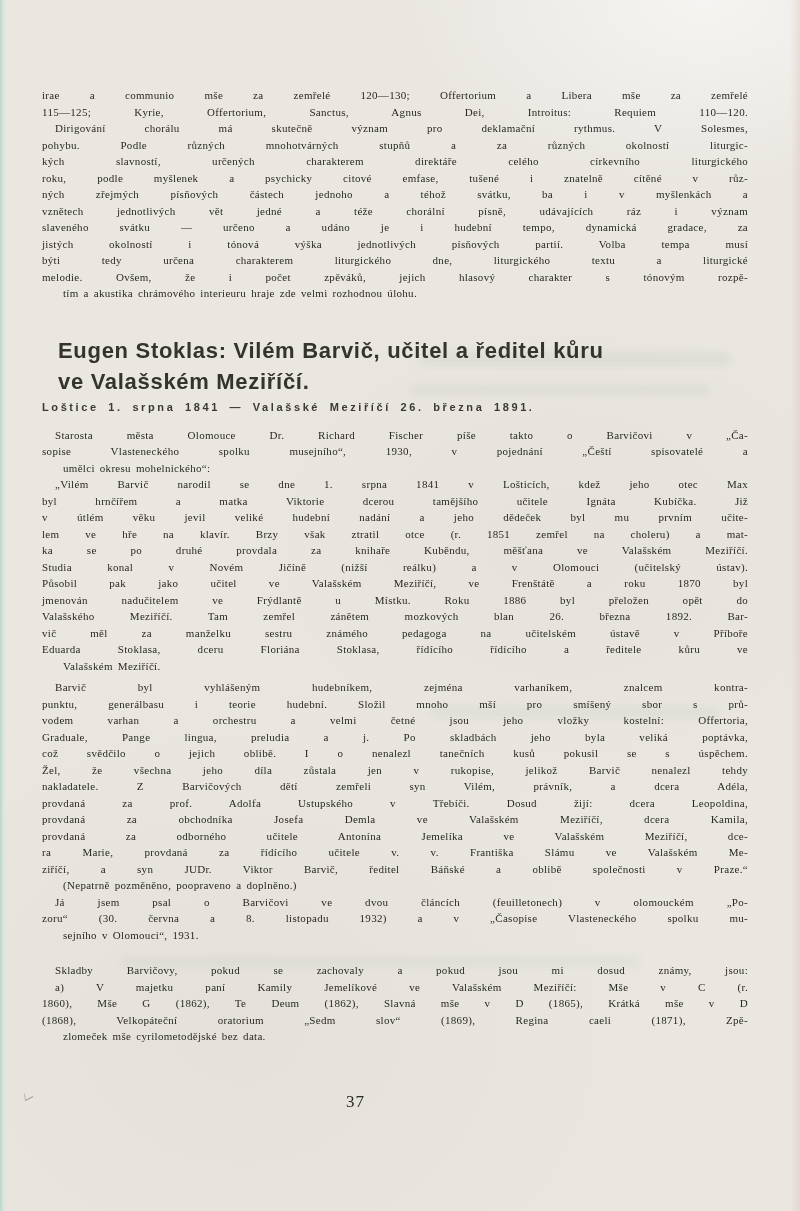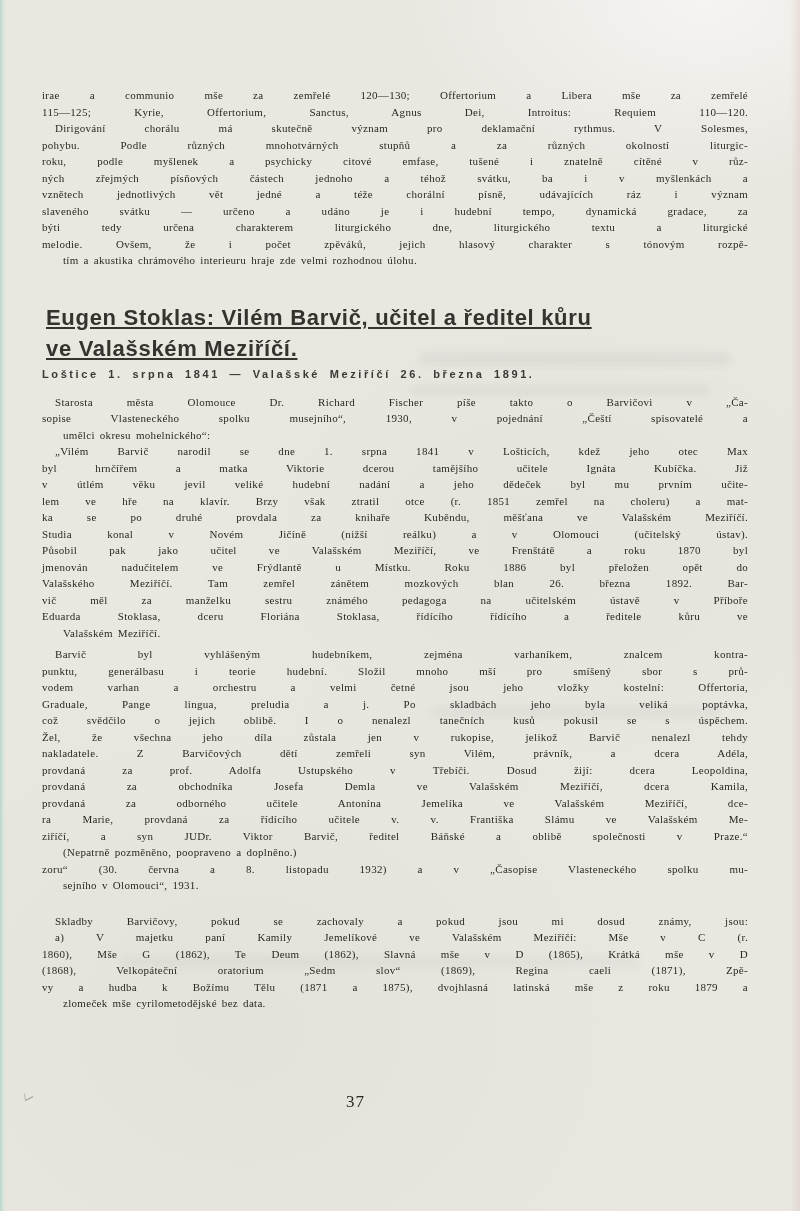--- a/index.html
+++ b/index.html
@@ -24,23 +24,23 @@
 
   .content{position:absolute;left:42px;top:87px;width:706px;color:#2b2924;}
   .block{font-size:11px;line-height:16.5px;letter-spacing:.3px;word-spacing:2px;}
   .para{margin:0;}
   .para.gap5{margin-top:5px;}
   .para.gap3{margin-top:19px;}
   .tline{text-align:justify;text-align-last:justify;white-space:normal;}
   .tline.endline{text-align-last:left;margin-left:21px;}
   .tline.indent{text-indent:13px;}
 
-  h1{margin:33px 0 0 4px;font-family:"Liberation Sans","DejaVu Sans",sans-serif;
+  h1{margin:33px 0 0 16px;font-family:"Liberation Sans","DejaVu Sans",sans-serif;
      font-size:22px;font-weight:600;line-height:31px;letter-spacing:.7px;
-     color:#35332e;text-decoration:underline;}
+     color:#35332e;}
   h1 .hline{display:block;}
   .dateline{margin-top:4px;font-family:"Liberation Sans","DejaVu Sans",sans-serif;
             font-size:11px;font-weight:700;letter-spacing:2.6px;word-spacing:4px;
             color:#3b3936;}
   .block.b2{margin-top:14px;}
 
   .pagenum{position:absolute;left:346px;top:1092px;font-size:17px;color:#2b2924;
            letter-spacing:1px;}
   .speck{position:absolute;left:24px;top:1092px;width:8px;height:6px;
          border-bottom:1.6px solid rgba(95,92,84,.55);
@@ -60,24 +60,26 @@
 
   <main class="content">
     <section class="block b1" id="block-intro">
         <div class="para">
           <div class="tline">irae a communio mše za zemřelé 120—130; Offertorium a Libera mše za zemřelé</div>
           <div class="tline">115—125; Kyrie, Offertorium, Sanctus, Agnus Dei, Introitus: Requiem 110—120.</div>
         </div>
         <div class="para">
           <div class="tline indent">Dirigování chorálu má skutečně význam pro deklamační rythmus. V Solesmes,</div>
           <div class="tline">pohybu. Podle různých mnohotvárných stupňů a za různých okolností liturgic-</div>
+          <div class="tline">kých slavností, určených charakterem direktáře celého církevního liturgického</div>
           <div class="tline">roku, podle myšlenek a psychicky citové emfase, tušené i znatelně cítěné v růz-</div>
           <div class="tline">ných zřejmých písňových částech jednoho a téhož svátku, ba i v myšlenkách a</div>
           <div class="tline">vznětech jednotlivých vět jedné a téže chorální písně, udávajících ráz i význam</div>
           <div class="tline">slaveného svátku — určeno a udáno je i hudební tempo, dynamická gradace, za</div>
+          <div class="tline">jistých okolností i tónová výška jednotlivých písňových partií. Volba tempa musí</div>
           <div class="tline">býti tedy určena charakterem liturgického dne, liturgického textu a liturgické</div>
           <div class="tline">melodie. Ovšem, že i počet zpěváků, jejich hlasový charakter s tónovým rozpě-</div>
           <div class="tline endline">tím a akustika chrámového interieuru hraje zde velmi rozhodnou úlohu.</div>
         </div>
       </section>
 
     <h1>
       <span class="hline">Eugen Stoklas: Vilém Barvič, učitel a ředitel kůru</span>
       <span class="hline">ve Valašském Meziříčí.</span>
     </h1>
@@ -115,31 +117,31 @@
           <div class="tline">provdaná za prof. Adolfa Ustupského v Třebíči. Dosud žijí: dcera Leopoldina,</div>
           <div class="tline">provdaná za obchodníka Josefa Demla ve Valašském Meziříčí, dcera Kamila,</div>
           <div class="tline">provdaná za odborného učitele Antonína Jemelíka ve Valašském Meziříčí, dce-</div>
           <div class="tline">ra Marie, provdaná za řídícího učitele v. v. Františka Slámu ve Valašském Me-</div>
           <div class="tline">ziříčí, a syn JUDr. Viktor Barvič, ředitel Báňské a oblibě společnosti v Praze.“</div>
         </div>
         <div class="para">
           <div class="tline endline">(Nepatrně pozměněno, poopraveno a doplněno.)</div>
         </div>
         <div class="para">
+          <div class="tline indent">Já jsem psal o Barvičovi ve dvou článcích (feuilletonech) v olomouckém „Po-</div>
           <div class="tline">zoru“ (30. června a 8. listopadu 1932) a v „Časopise Vlasteneckého spolku mu-</div>
           <div class="tline endline">sejního v Olomouci“, 1931.</div>
         </div>
         <div class="para gap3">
           <div class="tline indent">Skladby Barvičovy, pokud se zachovaly a pokud jsou mi dosud známy, jsou:</div>
         </div>
         <div class="para">
           <div class="tline indent">a) V majetku paní Kamily Jemelíkové ve Valašském Meziříčí: Mše v C (r.</div>
           <div class="tline">1860), Mše G (1862), Te Deum (1862), Slavná mše v D (1865), Krátká mše v D</div>
           <div class="tline">(1868), Velkopáteční oratorium „Sedm slov“ (1869), Regina caeli (1871), Zpě-</div>
-          <div class="tline">vy a hudba k Božímu Tělu (1871 a 1875), dvojhlasná latinská mše z roku 1879 a</div>
           <div class="tline endline">zlomeček mše cyrilometodějské bez data.</div>
         </div>
       </section>
   </main>
 
   <div class="pagenum">37</div>
   <div class="speck"></div>
 </div>
 
 </body></html>

